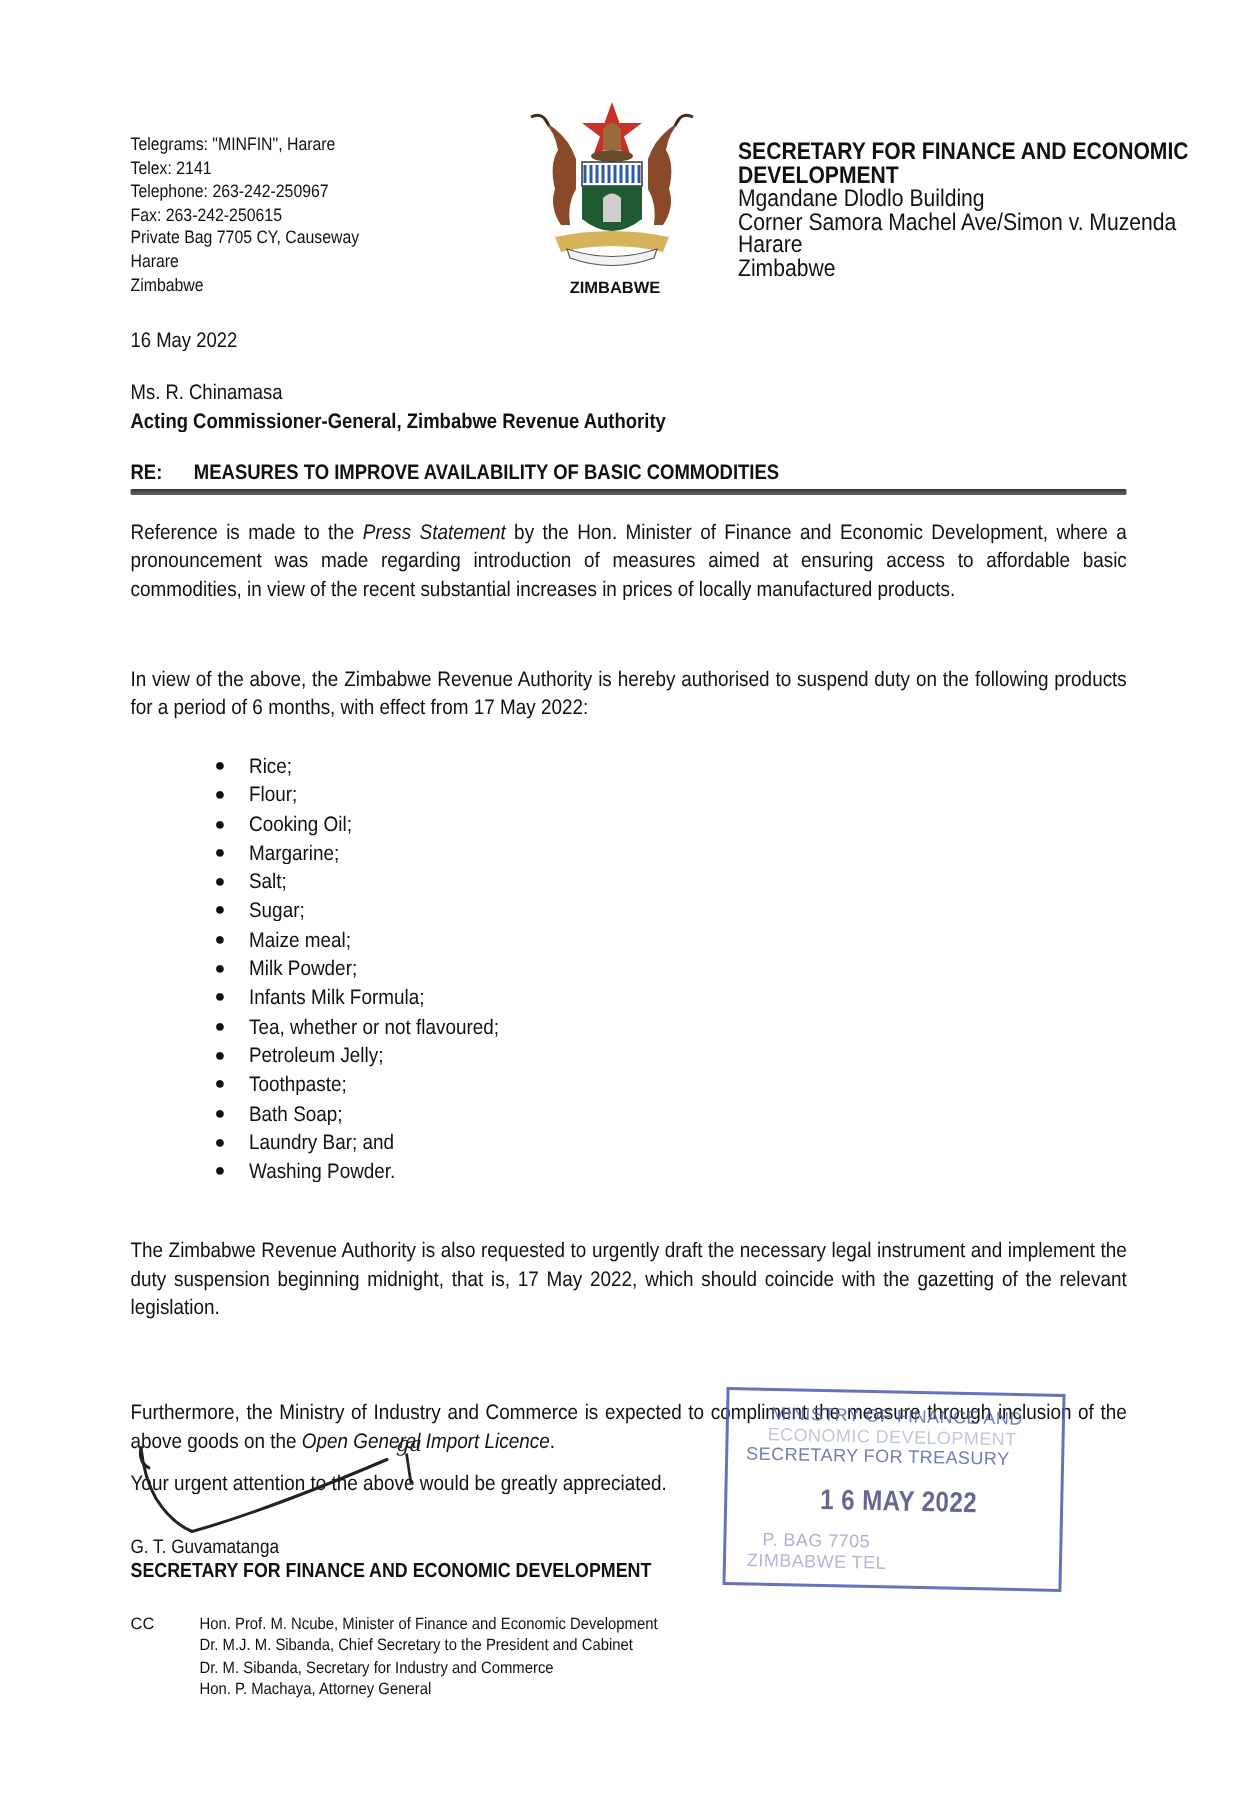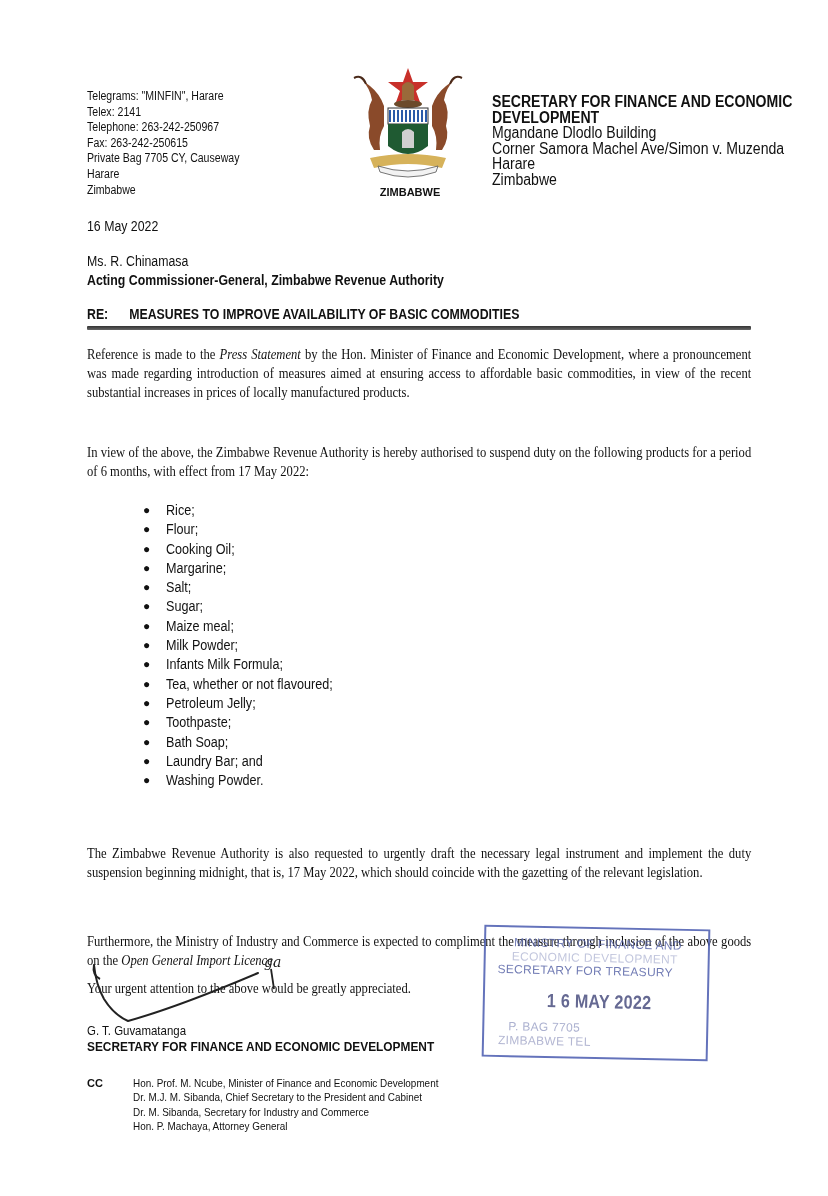--- a/index.html
+++ b/index.html
@@ -19,38 +19,38 @@
     .crest { left: 344px; top: 66px; width: 128px; height: 116px; }
     .crest-label { left: 365px; top: 186px; font-size: 11px; font-weight: bold; width: 90px; text-align: center; }
 
     .date { left: 87px; top: 218px; font-size: 14px; }
     .addressee-name { left: 87px; top: 253px; font-size: 14px; }
     .addressee-title { left: 87px; top: 272px; font-size: 14px; font-weight: bold; }
     .re-row { left: 87px; top: 306px; font-size: 14px; font-weight: bold; }
     .re-label { display: inline-block; width: 48px; }
     .re-rule { left: 87px; top: 326px; width: 664px; height: 4px; background: linear-gradient(#333, #666); border-radius: 1px; }
 
-    .para { left: 87px; width: 664px; font-size: 14px; line-height: 19.2px; text-align: justify; font-family: Liberation Serif, serif; }
+    .para { left: 87px; width: 664px; font-size: 14px; line-height: 19.2px; text-align: justify; }
     .para .inner { transform: scaleX(0.9); transform-origin: left top; width: 738px; text-align: justify; }
     .p1 { top: 345px; }
     .p2 { top: 443px; }
-    .p3 { top: 824px; margin-top: 20px; }
+    .p3 { top: 824px; }
     .p4 { top: 932px; }
     .p5 { top: 944px; margin-top: 35px; }
 
     .item-list { left: 143px; top: 501px; font-size: 14px; line-height: 19.3px; margin: 0; padding: 0; list-style: none; }
     .item-list li { position: relative; padding-left: 23px; white-space: nowrap; }
     .item-list li .bullet { position: absolute; left: 0; top: 0; font-size: 12px; }
     .item-list li .txt { display: inline-block; transform: scaleX(0.9); transform-origin: left top; }
 
     .signature { left: 88px; top: 955px; width: 230px; height: 75px; }
     .sign-name { left: 87px; top: 1023px; font-size: 13px; }
     .sign-title { left: 87px; top: 1039px; font-size: 13.5px; font-weight: bold; }
 
-    .cc-label { left: 87px; top: 1077px; font-size: 11px; font-weight: bold; }
+    .cc-label { left: 87px; top: 1077px; font-size: 11px; font-weight: normal; }
     .cc-list { left: 133px; top: 1076px; font-size: 11px; line-height: 14.4px; }
     .cc-list div { white-space: nowrap; transform: scaleX(0.9); transform-origin: left top; }
 
     
     .stamp {
       left: 483px; top: 927px; width: 222px; height: 128px;
       border: 2px solid #4a5bb0; transform: rotate(1.2deg);
       color: #5a66a8; font-size: 12px; opacity: 0.85;
     }
     .stamp .s-line { position: absolute; white-space: nowrap; letter-spacing: 0.3px; }

